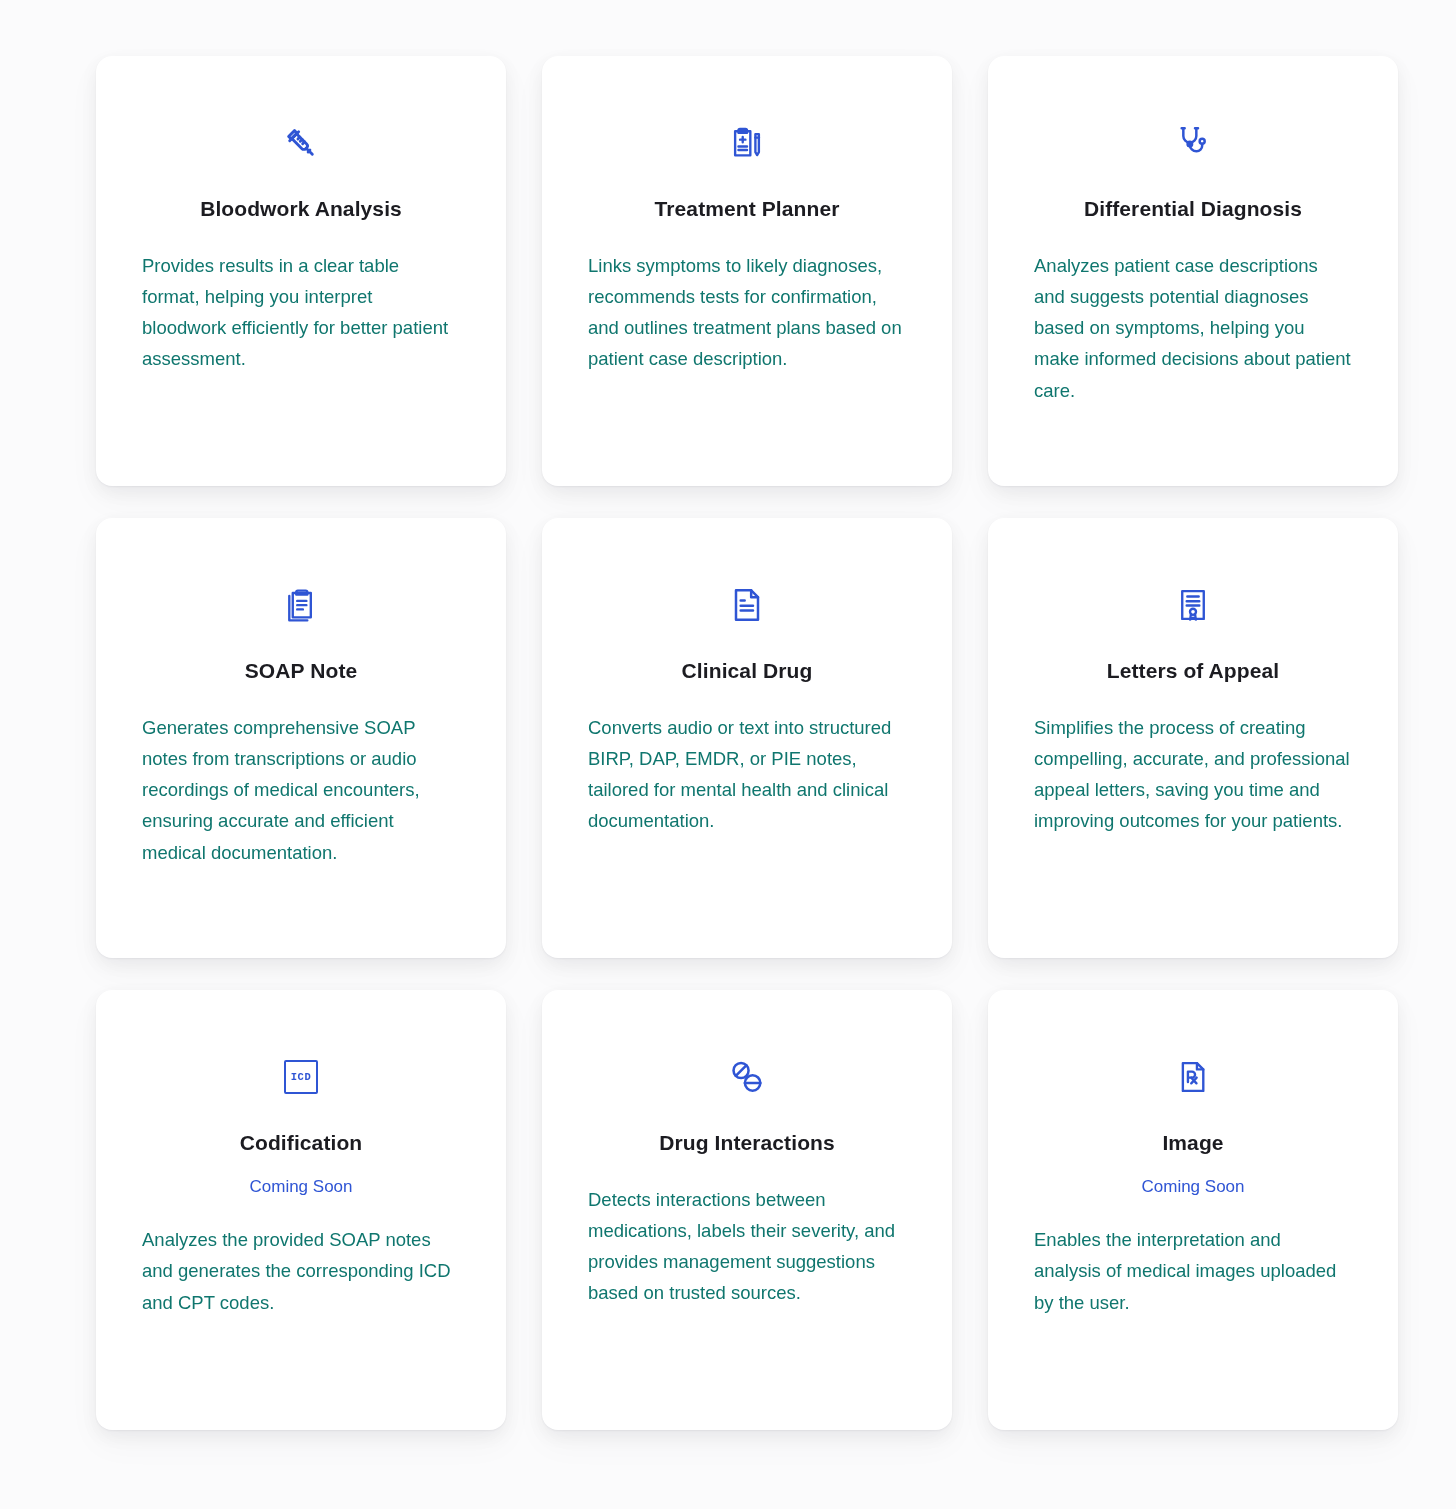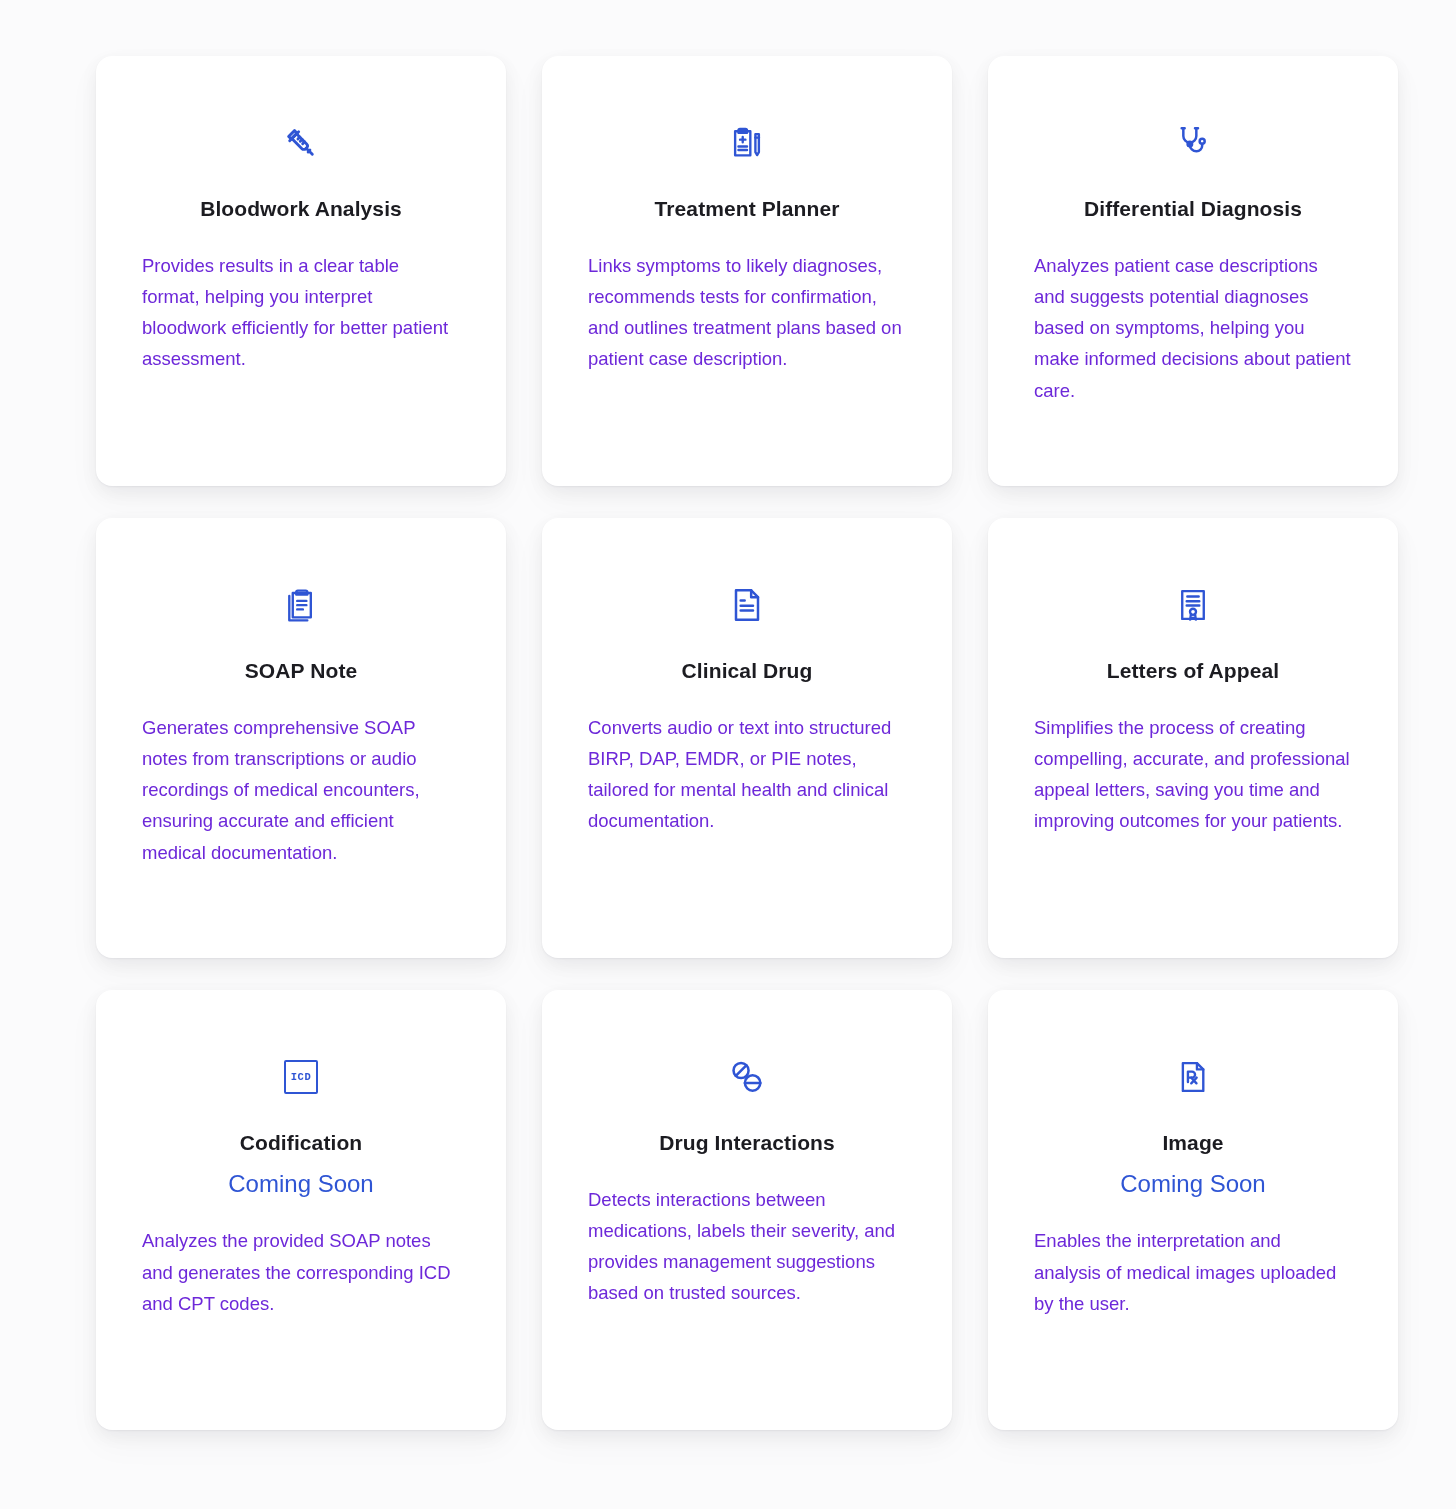--- a/index.html
+++ b/index.html
@@ -54,32 +54,32 @@
   .card-title {
     margin-top: 22px;
     font-size: 21px;
     line-height: 1.25;
     font-weight: 600;
     color: #1c1c21;
     text-align: center;
     letter-spacing: 0.1px;
   }
   .coming-soon {
-    margin-top: 12px;
-    font-size: 24px;
+    margin-top: 20px;
+    font-size: 17px;
     line-height: 1.3;
     font-weight: 500;
     color: #2f55d4;
     text-align: center;
   }
   .card-desc {
     margin-top: 28px;
     font-size: 18.5px;
     line-height: 1.68;
-    color: #6d28d9;
+    color: #0f766e;
     text-align: left;
     align-self: stretch;
     font-weight: 400;
   }
   .card.has-badge .card-desc {
     margin-top: 26px;
   }
   .icd-box {
     width: 30px;
     height: 30px;

